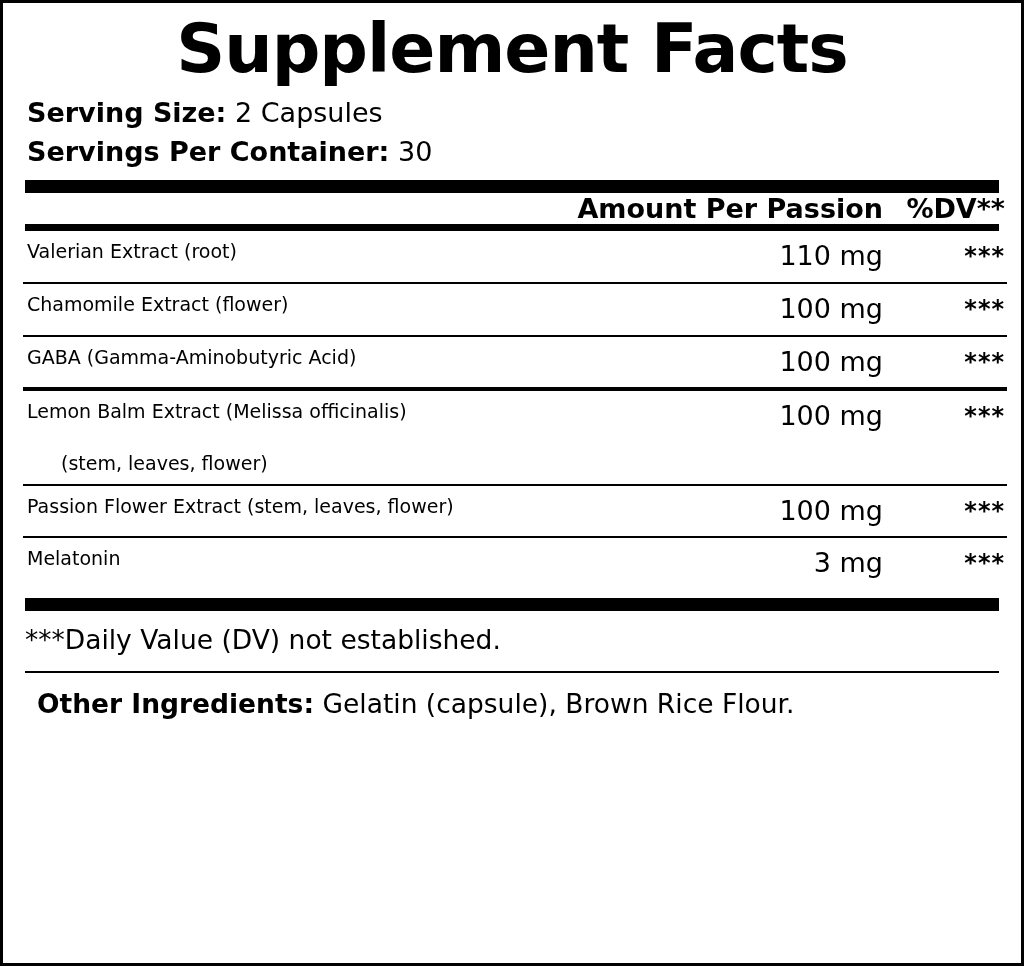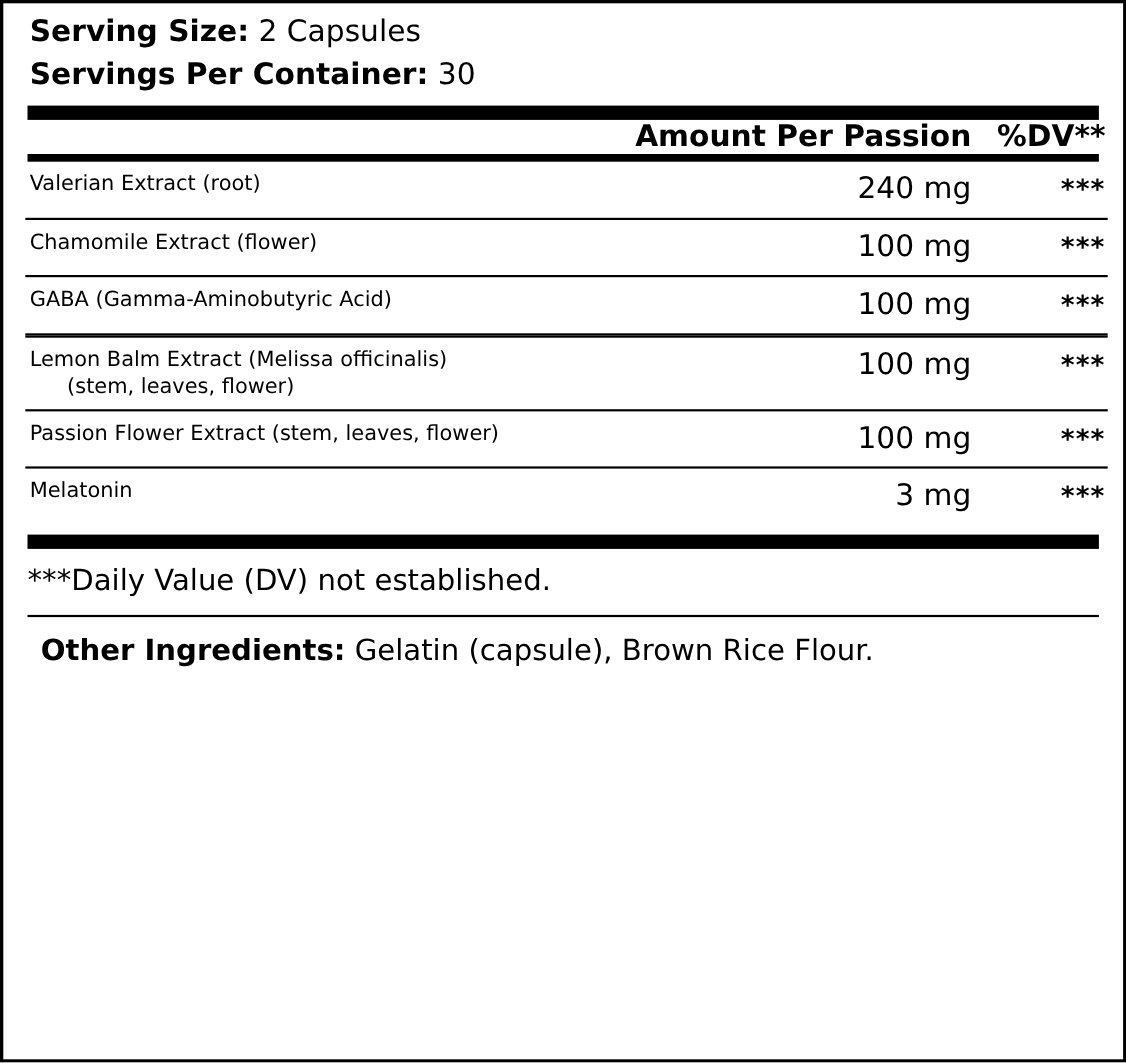--- a/index.html
+++ b/index.html
@@ -71,20 +71,21 @@
   .hdr-dv { text-align: right; padding-right: 2px !important; }
   .nut-name {
     font-size: 19px;
     line-height: 1.28;
     padding: 8px 4px 8px 4px !important;
     text-align: left;
   }
   .nut-name .cont {
     display: block;
     padding-left: 34px;
+    margin-top: 28px;
   }
   .nut-amt {
     font-size: 27px;
     line-height: 1.28;
     padding: 8px 8px 8px 0 !important;
     text-align: right;
     white-space: nowrap;
   }
   .nut-dv {
     font-size: 24px;
@@ -119,20 +120,21 @@
     line-height: 1.4;
     margin: 12px 2px 0 14px;
   }
   .other-ing b { font-weight: 700; }
 </style>
 </head>
 <body>
 
 <div class="panel">
 
+  <div class="title">Supplement Facts</div>
 
   <div class="serving-line">
     <b>Serving Size:</b>
     <span>2 Capsules</span>
   </div>
   <div class="serving-line">
     <b>Servings Per Container:</b>
     <span>30</span>
   </div>
 
@@ -158,21 +160,21 @@
   <table class="facts">
     <colgroup>
       <col class="col-name">
         <col class="col-amt">
         <col class="col-dv">
     </colgroup>
 
     <tbody>
         <tr>
       <td class="nut-name">Valerian Extract (root)</td>
-      <td class="nut-amt">240 mg</td>
+      <td class="nut-amt">110 mg</td>
       <td class="nut-dv">***</td>
     </tr>
     <tr class="divider">
           <td colspan="3">
             <div></div>
           </td>
         </tr>
 
     <tr>
       <td class="nut-name">Chamomile Extract (flower)</td>

